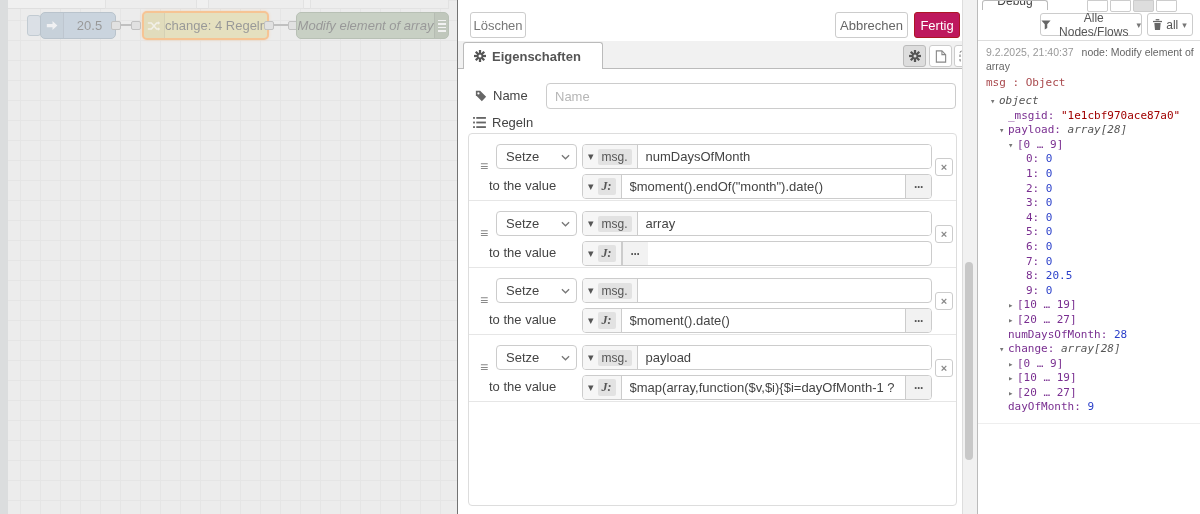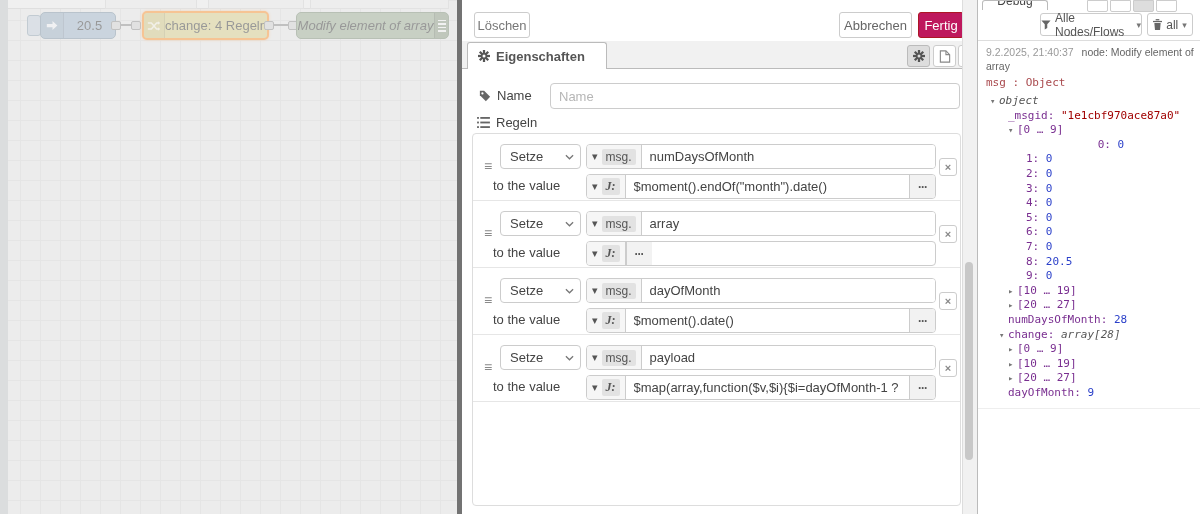--- a/index.html
+++ b/index.html
@@ -23,21 +23,21 @@
   .node-label { flex:1; display:flex; align-items:center; justify-content:center; white-space:nowrap; }
   #inject-button { left:27px; top:15px; width:14px; height:21px; background:#c6d2dd; border:1px solid #93a5b5; border-radius:3px; }
   #inject-node { left:40px; top:12px; width:76px; height:27px; background:#a4b9cd; border:1px solid #8095a7; }
   #change-node { left:142px; top:11px; width:127px; height:29px; background:#dcd28d; border:2px solid #ff9633; box-shadow:0 0 3px rgba(255,150,50,.6); }
   #debug-node { left:296px; top:12px; width:153px; height:27px; background:#9fb097; border:1px solid #7e8f78; }
   #debug-node .node-label { font-style:italic; }
   #debug-toggle { width:14px; background:rgba(0,0,0,0.10); border-left:1px solid rgba(0,0,0,0.15); border-radius:0 4px 4px 0; display:flex; flex-direction:column; justify-content:center; gap:2px; align-items:center; }
   #debug-toggle i { display:block; width:8px; height:1.5px; background:#f4f4f4; }
 
   
-  #tray { left:457px; top:0; width:558px; height:514px; background:#fff; border-left:5px solid #737373; }
+  #tray { left:457px; top:0; width:558px; height:514px; background:#fff; border-left:1px solid #737373; }
   .btn { position:absolute; height:26px; background:#fff; border:1px solid #ccc; border-radius:3px; font-size:13px; color:#777; display:flex; align-items:center; justify-content:center; cursor:pointer; }
   #btn-done { background:#be185d; border-color:#ad1625; color:#fff; }
   #tray-tabrow { left:0; top:41px; width:505px; height:28px; background:#f1f1f1; border-bottom:1px solid #bbb; }
   #tab-properties { position:absolute; left:5px; top:1px; height:27px; width:140px; background:#fff; border:1px solid #bbb; border-bottom:none; border-radius:3px 3px 0 0; display:flex; align-items:center; gap:6px; padding-left:10px; font-size:13px; font-weight:bold; color:#555; }
   .tabrow-btn { position:absolute; top:4px; width:23px; height:22px; background:#fff; border:1px solid #ccc; border-radius:3px; display:flex; align-items:center; justify-content:center; }
   #btn-tab-gear { background:#ddd; border-color:#bbb; }
   .formlabel { position:absolute; display:flex; align-items:center; gap:6px; font-size:13px; color:#444; }
   #name-input { position:absolute; left:88px; top:83px; width:410px; height:26px; border:1px solid #ccc; border-radius:4px; padding:0 8px; font-size:13px; color:#444; font-family:"Liberation Sans",sans-serif; }
   #name-input::placeholder { color:#b6b6b6; }
 
@@ -59,21 +59,21 @@
   
   #separator { left:962px; top:0; width:15px; height:514px; background:#f1f1f1; border-left:1px solid #ddd; }
   #scroll-thumb { left:965px; top:262px; width:8px; height:198px; background:#c8c8c8; border-radius:4px; }
 
   
   #sidebar { left:977px; top:0; width:223px; height:514px; background:#fff; border-left:1px solid #bbb; font-size:12px; }
   #sidebar-tab { position:absolute; left:4px; top:0; width:66px; height:10px; background:#fff; border:1px solid #bbb; border-bottom:none; border-radius:3px 3px 0 0; overflow:hidden; font-size:12px; color:#444; text-align:center; }
   #sidebar-tab span { display:block; margin-top:-7px; }
   .mini-btn { position:absolute; top:0; width:21px; height:12px; background:#fff; border:1px solid #ccc; border-radius:0 0 2px 2px; }
   .mini-btn.active { background:#ddd; }
-  .filter-btn { position:absolute; top:13px; height:23px; background:#fff; border:1px solid #ccc; border-radius:3px; display:flex; align-items:center; justify-content:center; gap:4px; font-size:12px; color:#555; }
+  .filter-btn { position:absolute; top:13px; height:23px; background:#fff; border:1px solid #ccc; border-radius:3px; display:flex; align-items:center; justify-content:center; gap:4px; font-size:12px; color:#555;text-align:center; }
   #debug-header-sep { position:absolute; left:0; top:40px; width:223px; border-bottom:1px solid #ddd; }
   #debug-msg { position:absolute; left:0; top:41px; width:222px; padding:4px 4px 8px 8px; border-bottom:1px solid #eee; }
   .dm-meta { font-size:10.5px; color:#999;margin-top:47px; }
   .dm-src { font-size:10.5px; color:#666; margin-left:8px; }
   .dm-summary { margin-top:3px; font-family:"DejaVu Sans Mono",monospace; font-size:11px; color:#a9494d; }
   #debug-tree { margin-top:5px; font-family:"DejaVu Sans Mono",monospace; font-size:11px; line-height:14.6px; color:#333; }
   .tree-row { white-space:nowrap; }
   .caret { display:inline-block; width:9px; color:#777; font-size:9px; }
   .tkey { color:#792e90; }
   .tmeta { color:#555; font-style:italic; }
@@ -274,21 +274,20 @@
           <span class="grow"></span>
         <svg width="9" height="6" viewBox="0 0 10 6">
             <path d="M1 1l4 4 4-4" stroke="#777" stroke-width="1.4" fill="none"></path>
           </svg>
       </div>
       <div class="typed rowA">
         <div class="tbtn">
             <span>▾</span>
             <span class="tchip">msg.</span>
           </div>
-        <input value="dayOfMonth" style="">
       </div>
       <div class="to-label">to the value</div>
       <div class="typed rowB">
         <div class="tbtn">
             <span>▾</span>
             <span class="tchip jsonata">J:</span>
           </div>
         <input value="$moment().date()" style="">
         <div class="expand-btn">···</div>
       </div>
@@ -361,22 +360,23 @@
   <div id="debug-header-sep"></div>
 
   <div id="debug-msg">
     <div>
       <span class="dm-meta">9.2.2025, 21:40:37</span><span class="dm-src">node: Modify element of array</span>
     </div>
     <div class="dm-summary">msg : Object</div>
     <div id="debug-tree">
         <div class="tree-row" style="padding-left: 4px;"><span class="caret">▾</span><span class="tkey tmeta">object</span></div>
         <div class="tree-row" style="padding-left: 13px;"><span class="caret"></span><span class="tkey">_msgid:</span><span class="tval string"> "1e1cbf970ace87a0"</span></div>
+        <div class="tree-row" style="padding-left: 13px;"><span class="caret">▾</span><span class="tkey">payload:</span><span class="tval meta"> array[28]</span></div>
         <div class="tree-row" style="padding-left: 22px;"><span class="caret">▾</span><span class="tkey">[0 … 9]</span></div>
-        <div class="tree-row" style="padding-left: 31px; text-align: center;"><span class="caret"></span><span class="tkey">0:</span><span class="tval number"> 0</span></div>
+        <div class="tree-row" style="padding-left: 31px;"><span class="caret"></span><span class="tkey">0:</span><span class="tval number"> 0</span></div>
         <div class="tree-row" style="padding-left: 31px;"><span class="caret"></span><span class="tkey">1:</span><span class="tval number"> 0</span></div>
         <div class="tree-row" style="padding-left: 31px;"><span class="caret"></span><span class="tkey">2:</span><span class="tval number"> 0</span></div>
         <div class="tree-row" style="padding-left: 31px;"><span class="caret"></span><span class="tkey">3:</span><span class="tval number"> 0</span></div>
         <div class="tree-row" style="padding-left: 31px;"><span class="caret"></span><span class="tkey">4:</span><span class="tval number"> 0</span></div>
         <div class="tree-row" style="padding-left: 31px;"><span class="caret"></span><span class="tkey">5:</span><span class="tval number"> 0</span></div>
         <div class="tree-row" style="padding-left: 31px;"><span class="caret"></span><span class="tkey">6:</span><span class="tval number"> 0</span></div>
         <div class="tree-row" style="padding-left: 31px;"><span class="caret"></span><span class="tkey">7:</span><span class="tval number"> 0</span></div>
         <div class="tree-row" style="padding-left: 31px;"><span class="caret"></span><span class="tkey">8:</span><span class="tval number"> 20.5</span></div>
         <div class="tree-row" style="padding-left: 31px;"><span class="caret"></span><span class="tkey">9:</span><span class="tval number"> 0</span></div>
         <div class="tree-row" style="padding-left: 22px;"><span class="caret">▸</span><span class="tkey">[10 … 19]</span></div>

